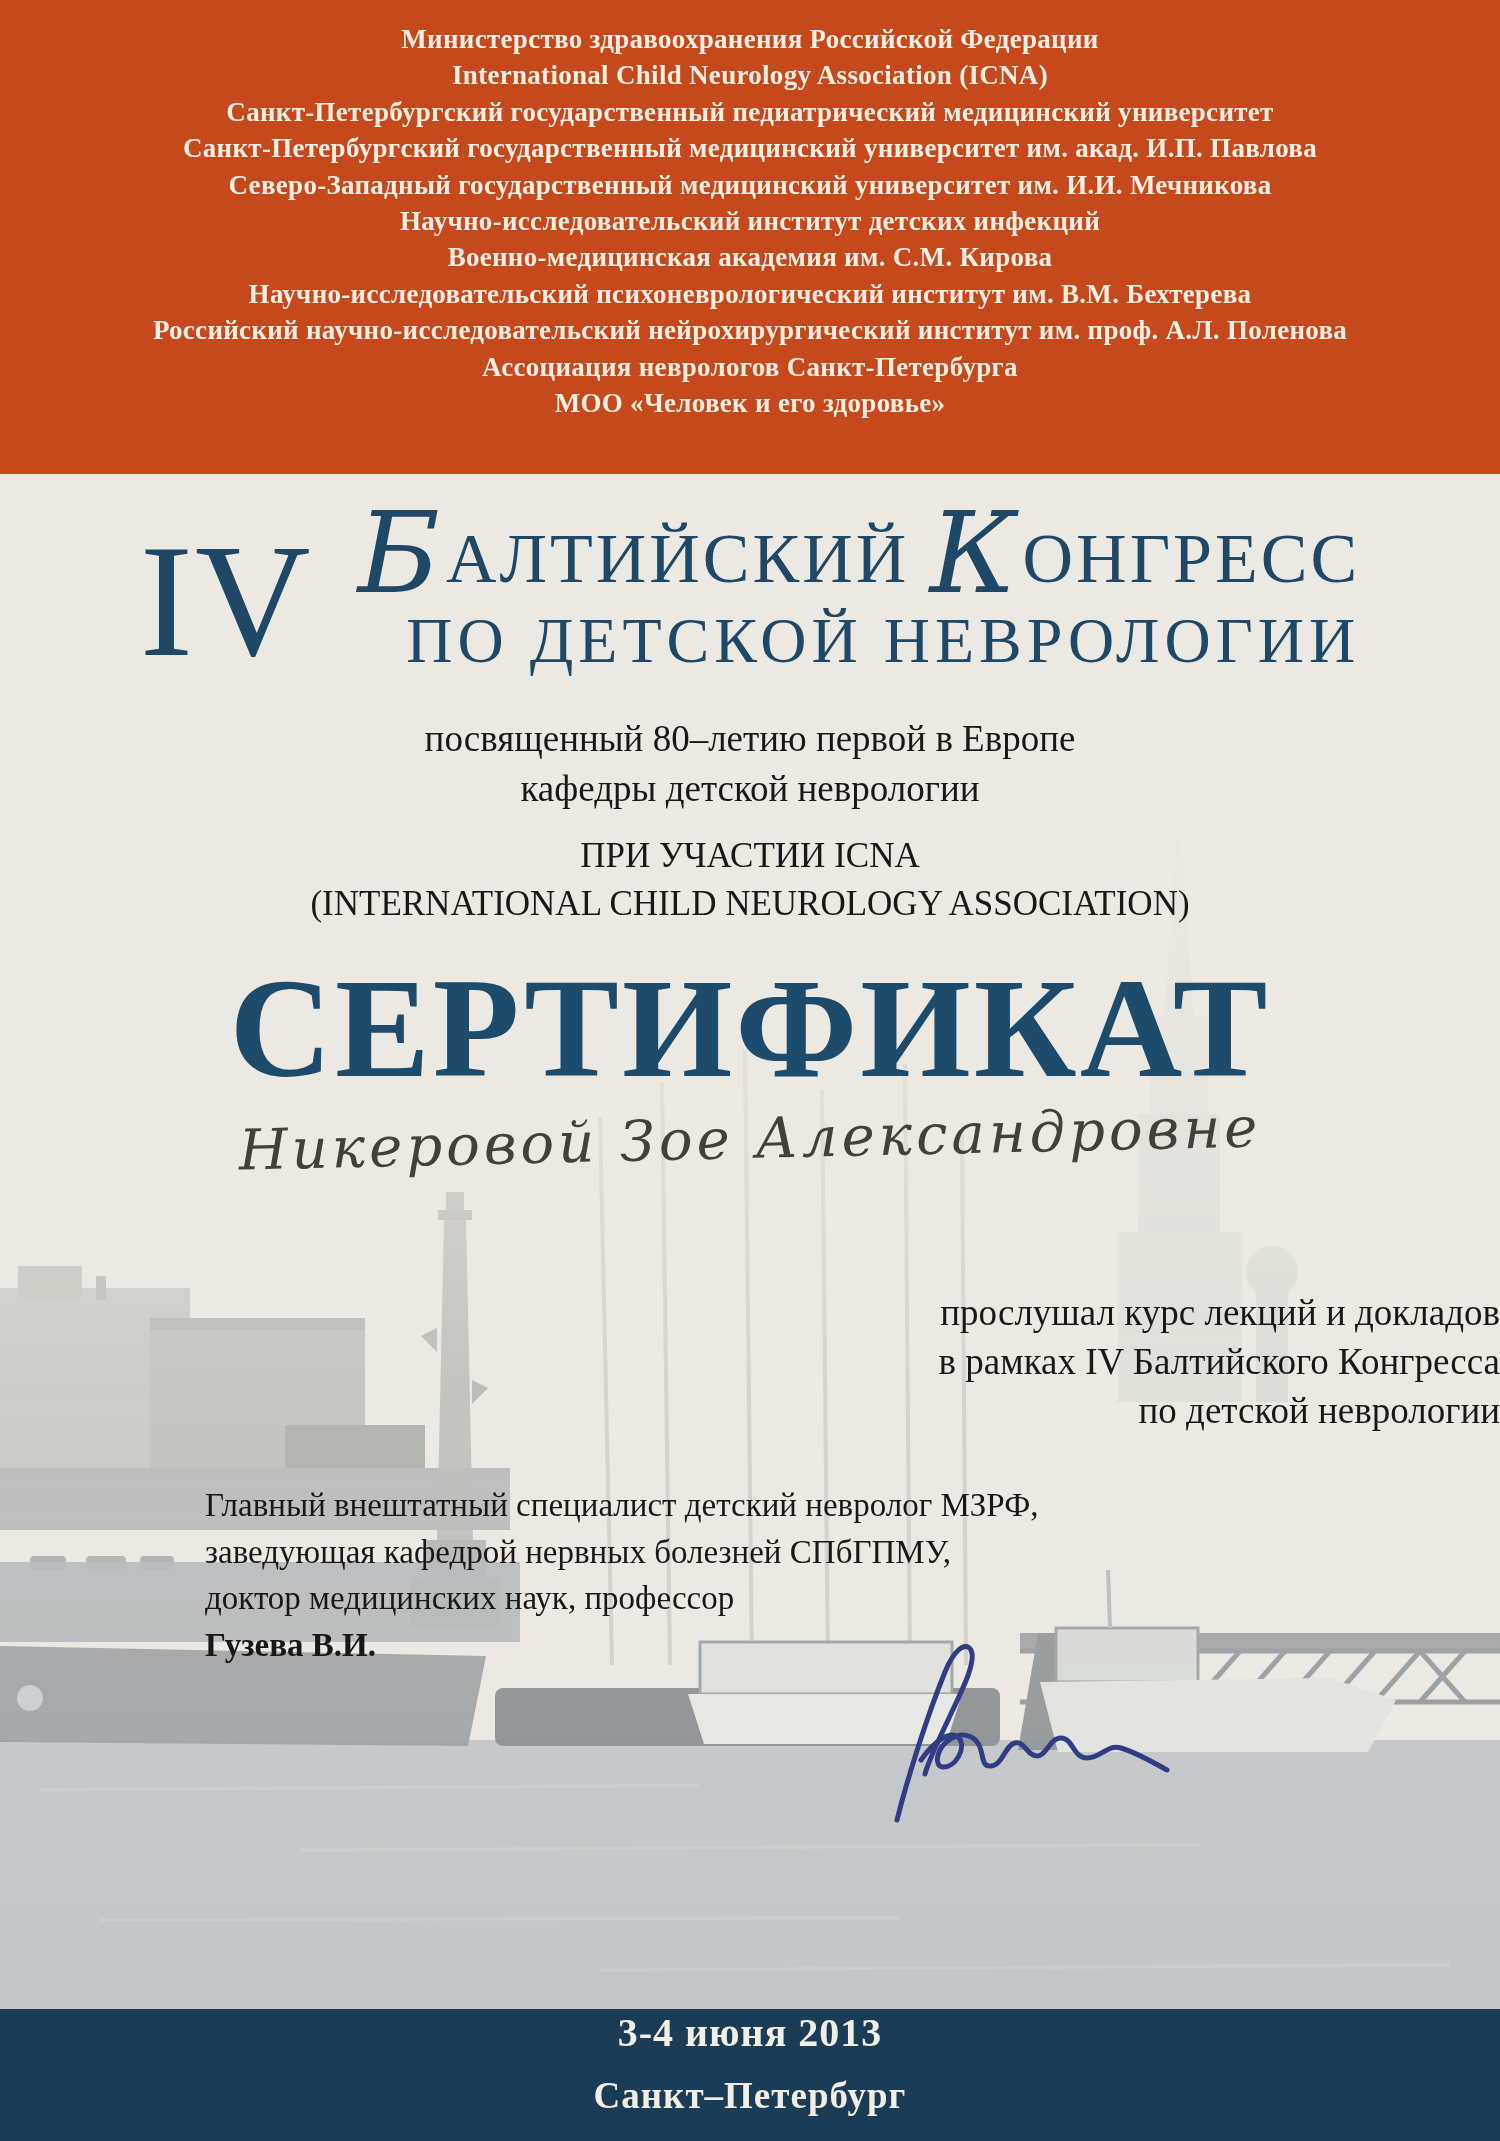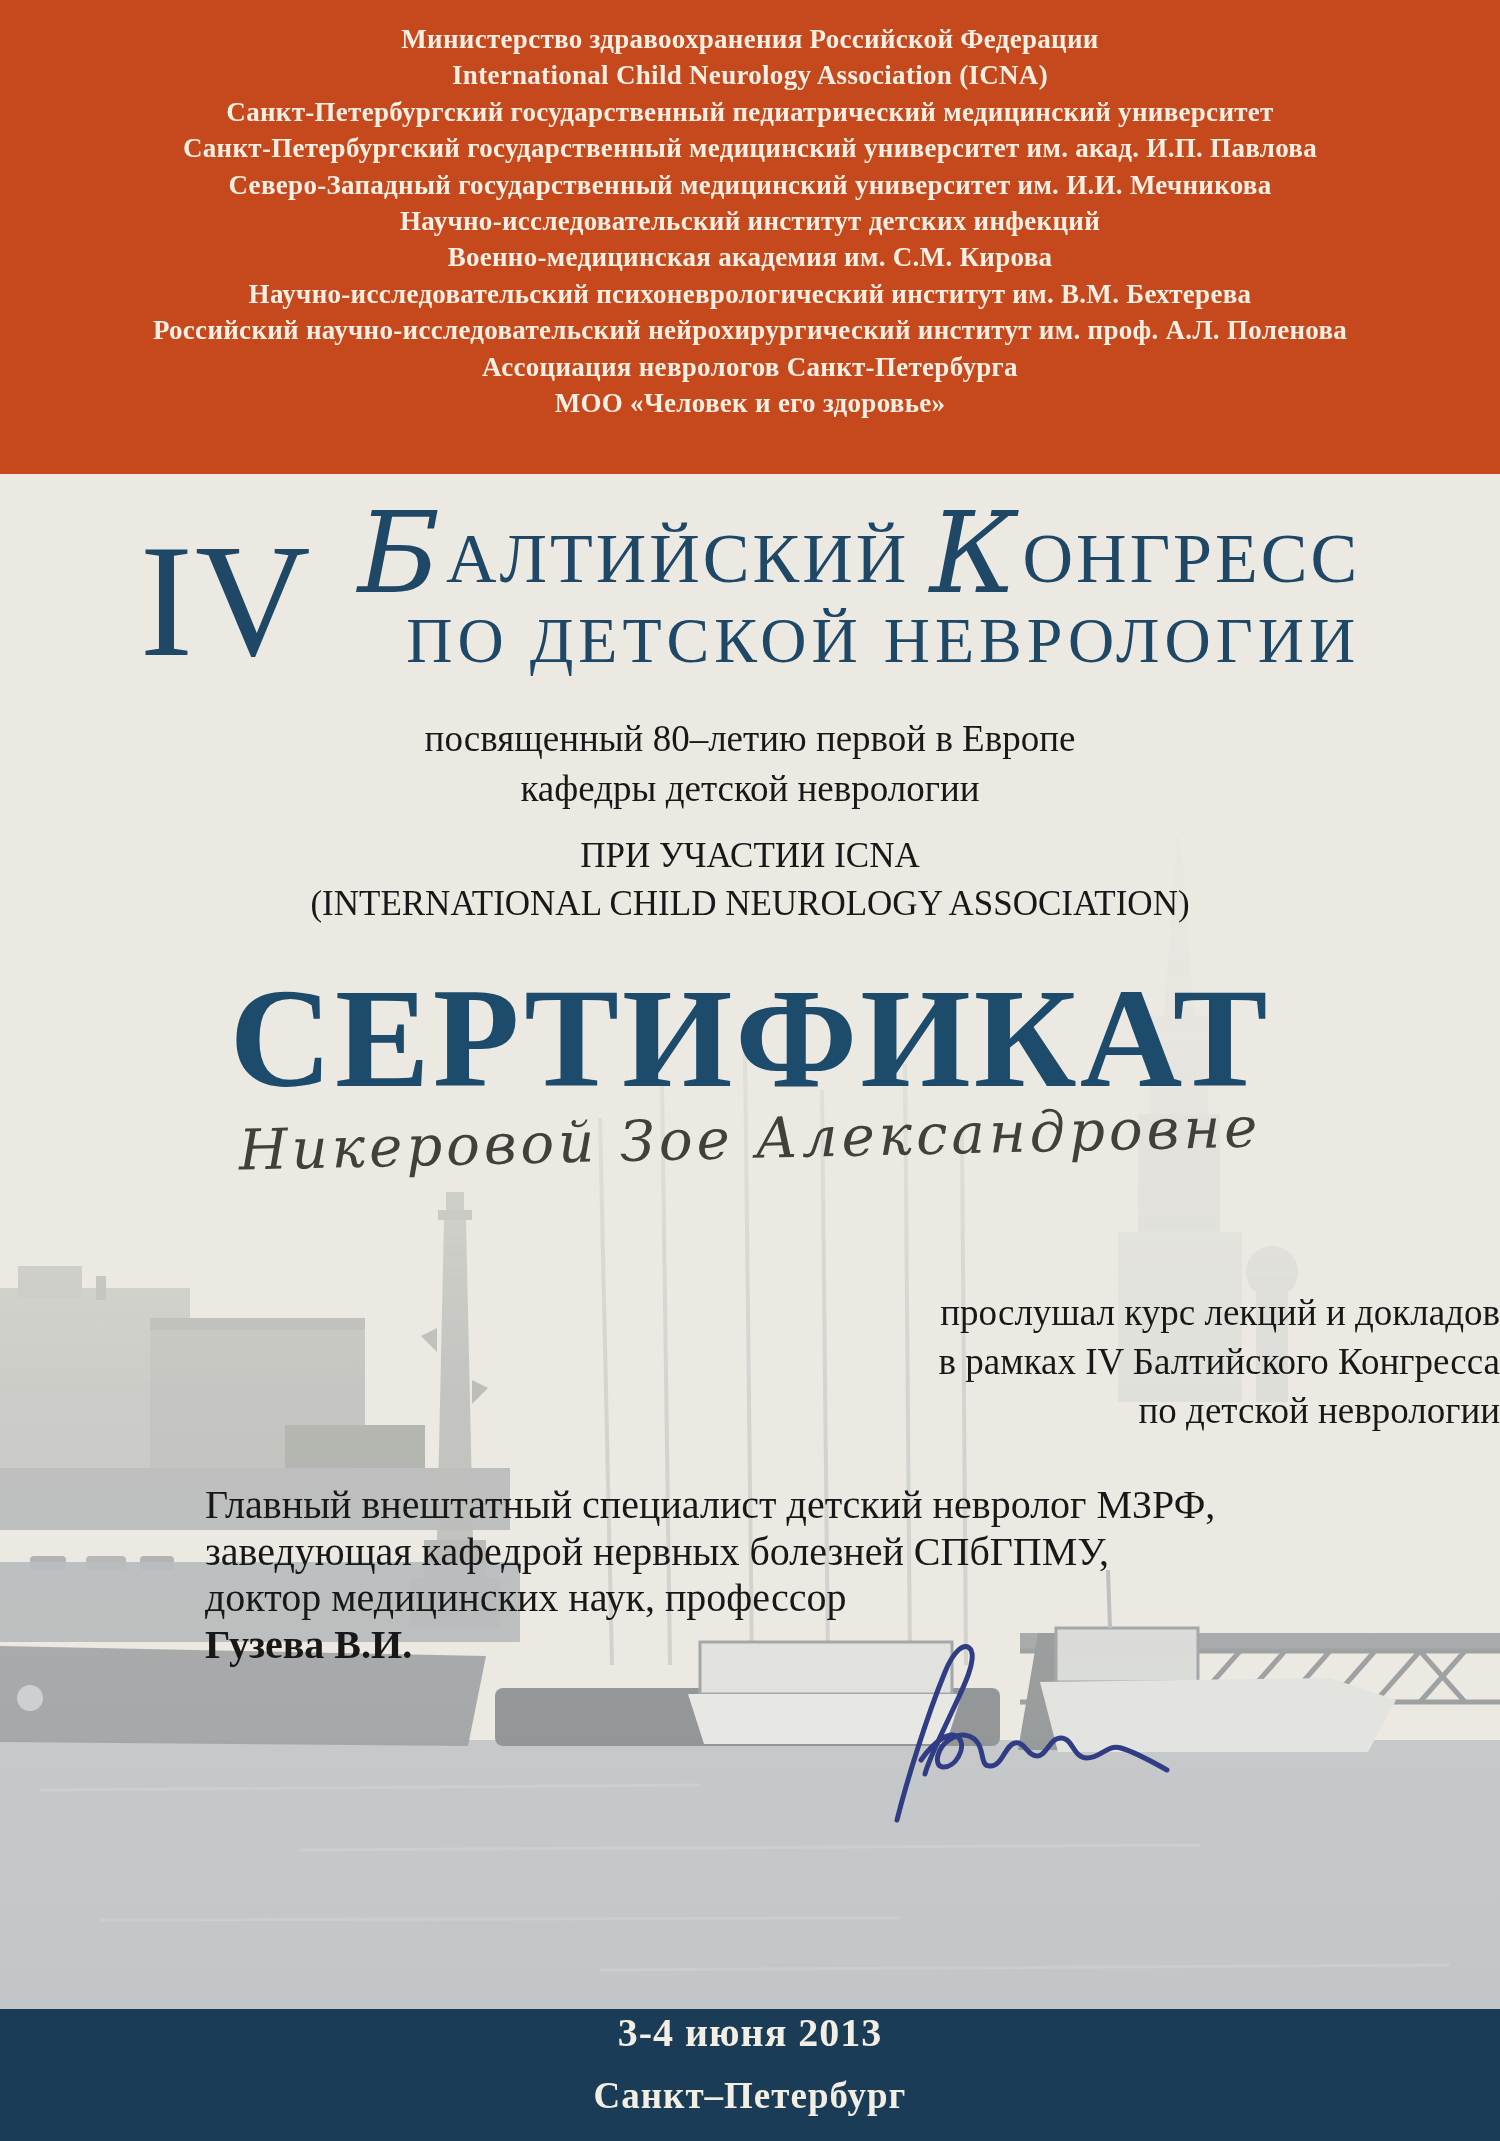--- a/index.html
+++ b/index.html
@@ -32,31 +32,31 @@
   }
   .title-line2{font-size:64px;letter-spacing:5px;margin-top:10px;white-space:nowrap;}
   
   .dedication{position:absolute;top:714px;left:0;width:100%;text-align:center;
     font-size:37px;line-height:50px;color:#181818;}
   
   .participation{position:absolute;top:832px;left:0;width:100%;text-align:center;
     font-size:35px;line-height:48px;color:#181818;font-family:Liberation Serif, serif;}
   
   .cert-title{position:absolute;top:950px;left:0;width:100%;text-align:center;
-    font-size:142px;font-weight:bold;color:#1C4B6B;letter-spacing:3px;line-height:1.1;margin-top:10px;}
+    font-size:142px;font-weight:bold;color:#1C4B6B;letter-spacing:3px;line-height:1.1;}
   
   .recipient{position:absolute;top:1106px;left:0;width:100%;text-align:center;
     font-family:"DejaVu Serif",serif;font-style:italic;font-size:56px;
     color:#42403B;letter-spacing:4px;transform:rotate(-1.3deg);}
   
   .course{position:absolute;top:1288px;left:0;width:100%;text-align:right;
     font-size:37px;line-height:49px;color:#181818;}
   
   .official{position:absolute;top:1482px;left:205px;width:1100px;text-align:left;
-    font-size:40px;line-height:46.5px;color:#181818;}
+    font-size:33px;line-height:46.5px;color:#181818;}
   .official-name{font-weight:bold;}
   
   .sig{position:absolute;left:855px;top:1628px;width:340px;height:205px;}
   
   .footer{position:absolute;bottom:0;left:0;right:0;height:132px;
     background:#1B3C57;color:#F2EEE3;text-align:center;}
   .footer-date{font-size:40px;font-weight:bold;letter-spacing:1px;}
   .footer-city{font-size:37px;font-weight:bold;margin-top:18px;letter-spacing:1px;}
 </style>
 </head>

